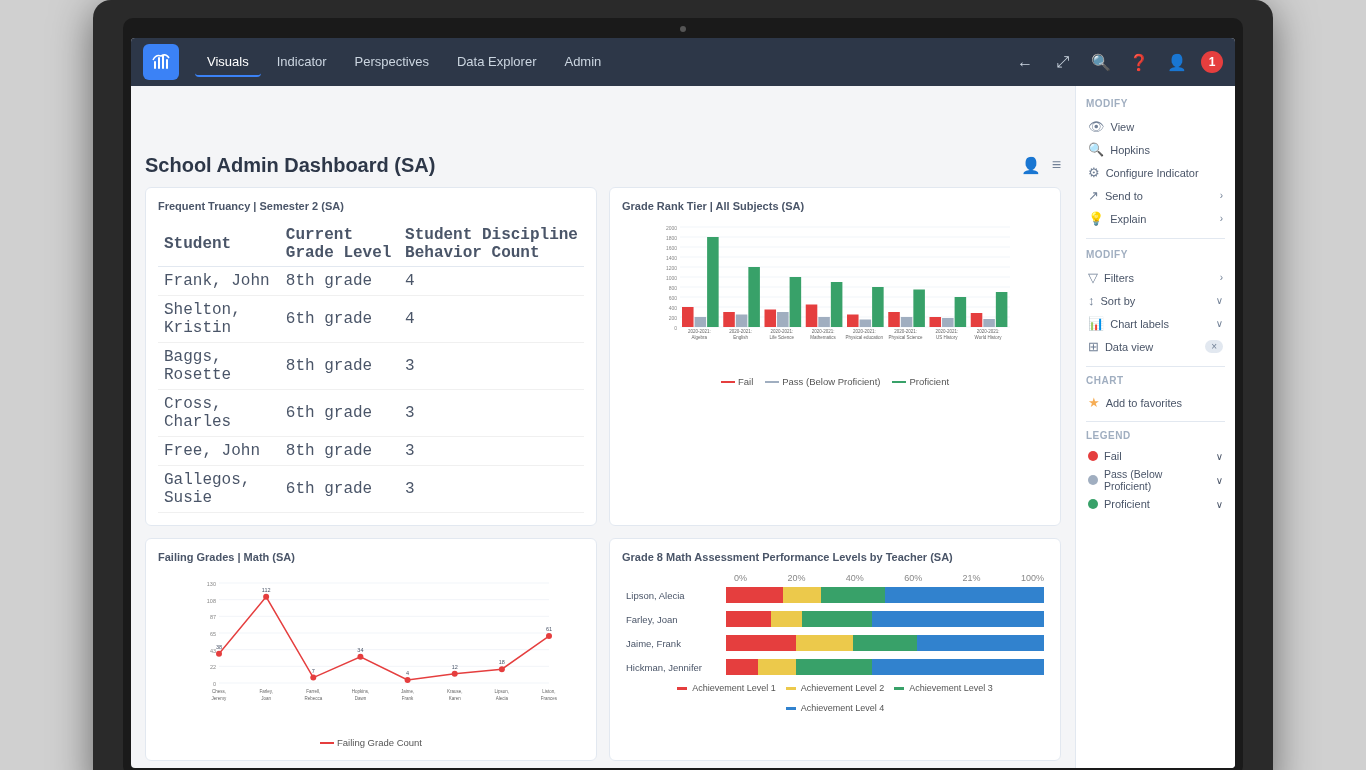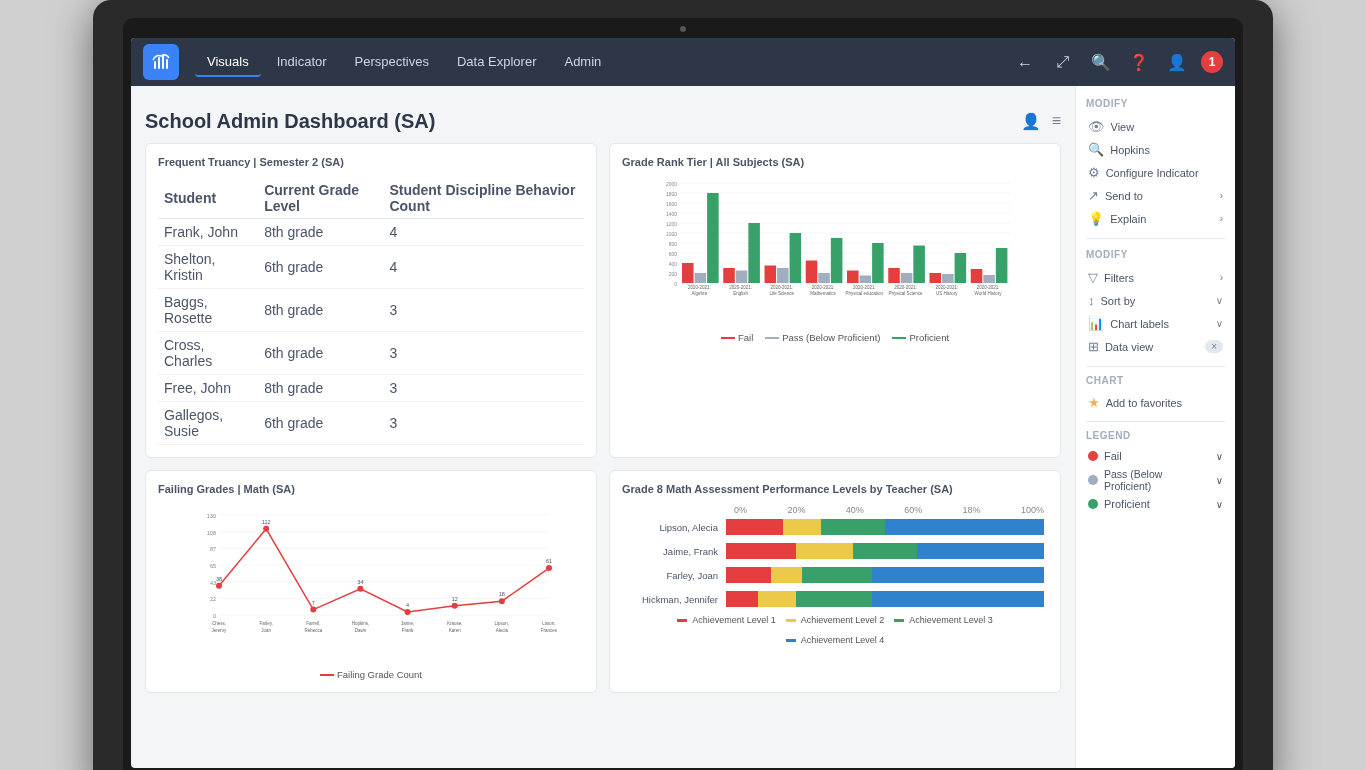--- a/index.html
+++ b/index.html
@@ -90,20 +90,21 @@
     
     .content-area {
       display: flex;
       height: calc(770px - 48px - 40px);
     }
     
     .main-panel {
       flex: 1;
       overflow: auto;
       padding: 24px 14px;
+      margin-top: 44px;
     }
     .dashboard-header {
       display: flex;
       align-items: center;
       justify-content: space-between;
       margin-bottom: 10px;
     }
     .dashboard-title {
       font-size: 20px;
       font-weight: 600;
@@ -123,21 +124,21 @@
       border: 1px solid #e2e8f0;
       padding: 12px;
     }
     .chart-title {
       font-size: 11px;
       font-weight: 600;
       color: #4a5568;
       margin-bottom: 10px;
     }
     
-    table { width: 100%; border-collapse: collapse; font-size: 14px; }
+    table { width: 100%; border-collapse: collapse; font-size: 16px; font-family: Liberation Mono, monospace; }
     thead th {
       text-align: left;
       font-weight: 600;
       color: #4a5568;
       padding: 4px 6px;
       border-bottom: 1px solid #e2e8f0;
     }
     tbody td {
       padding: 5px 6px;
       color: #4a5568;
@@ -150,21 +151,21 @@
       display: flex; gap: 12px; justify-content: center;
       font-size: 9.5px; color: #555; margin-top: 4px;
     }
     .legend-item { display: flex; align-items: center; gap: 3px; }
     .legend-line { width: 14px; height: 2px; }
     
     .line-chart-wrap { height: 160px; position: relative; }
     
     .stacked-chart-wrap { padding: 0 4px; }
     .stacked-row { display: flex; align-items: center; margin-bottom: 8px; font-size: 10px; }
-    .stacked-label { width: 100px; text-align: right; padding-right: 8px; color: #4a5568; font-size: 9.5px; }
+    .stacked-label { width: 100px; text-align: left; padding-right: 8px; color: #4a5568; font-size: 9.5px; }
     .stacked-bar { flex: 1; height: 16px; display: flex; }
     .stacked-seg { height: 100%; }
     .stacked-axis { display: flex; justify-content: space-between; font-size: 9px; color: #888; padding-left: 108px; margin-bottom: 4px; }
     .stacked-legend { display: flex; gap: 10px; flex-wrap: wrap; font-size: 9px; color: #555; margin-top: 8px; justify-content: center; }
     .stacked-legend-item { display: flex; align-items: center; gap: 2px; }
     
     .sidebar {
       width: 160px;
       background: #fff;
       border-left: 1px solid #e2e8f0;
@@ -467,49 +468,49 @@
               </div>
 
               <div class="chart-card">
                 <div class="chart-title">Grade 8 Math Assessment Performance Levels by Teacher (SA)</div>
                 <div class="stacked-chart-wrap">
                   <div class="stacked-axis" id="stacked-axis">
                       <span>0%</span>
                       <span>20%</span>
                       <span>40%</span>
                       <span>60%</span>
-                      <span>18%</span>
+                      <span>21%</span>
                       <span>100%</span>
                     </div>
                   <div id="stacked-rows">
                       <div class="stacked-row">
                         <div class="stacked-label">Lipson, Alecia</div>
                         <div class="stacked-bar">
                           <div class="stacked-seg" style="width: 18%; background: rgb(229, 62, 62);"></div>
                           <div class="stacked-seg" style="width: 12%; background: rgb(236, 201, 75);"></div>
                           <div class="stacked-seg" style="width: 20%; background: rgb(56, 161, 105);"></div>
                           <div class="stacked-seg" style="width: 50%; background: rgb(49, 130, 206);"></div>
                         </div>
                       </div>
                       <div class="stacked-row">
+                        <div class="stacked-label">Farley, Joan</div>
+                        <div class="stacked-bar">
+                          <div class="stacked-seg" style="width: 14%; background: rgb(229, 62, 62);"></div>
+                          <div class="stacked-seg" style="width: 10%; background: rgb(236, 201, 75);"></div>
+                          <div class="stacked-seg" style="width: 22%; background: rgb(56, 161, 105);"></div>
+                          <div class="stacked-seg" style="width: 54%; background: rgb(49, 130, 206);"></div>
+                        </div>
+                      </div>
+                      <div class="stacked-row">
                         <div class="stacked-label">Jaime, Frank</div>
                         <div class="stacked-bar">
                           <div class="stacked-seg" style="width: 22%; background: rgb(229, 62, 62);"></div>
                           <div class="stacked-seg" style="width: 18%; background: rgb(236, 201, 75);"></div>
                           <div class="stacked-seg" style="width: 20%; background: rgb(56, 161, 105);"></div>
                           <div class="stacked-seg" style="width: 40%; background: rgb(49, 130, 206);"></div>
-                        </div>
-                      </div>
-                      <div class="stacked-row">
-                        <div class="stacked-label">Farley, Joan</div>
-                        <div class="stacked-bar">
-                          <div class="stacked-seg" style="width: 14%; background: rgb(229, 62, 62);"></div>
-                          <div class="stacked-seg" style="width: 10%; background: rgb(236, 201, 75);"></div>
-                          <div class="stacked-seg" style="width: 22%; background: rgb(56, 161, 105);"></div>
-                          <div class="stacked-seg" style="width: 54%; background: rgb(49, 130, 206);"></div>
                         </div>
                       </div>
                       <div class="stacked-row">
                         <div class="stacked-label">Hickman, Jennifer</div>
                         <div class="stacked-bar">
                           <div class="stacked-seg" style="width: 10%; background: rgb(229, 62, 62);"></div>
                           <div class="stacked-seg" style="width: 12%; background: rgb(236, 201, 75);"></div>
                           <div class="stacked-seg" style="width: 24%; background: rgb(56, 161, 105);"></div>
                           <div class="stacked-seg" style="width: 54%; background: rgb(49, 130, 206);"></div>
                         </div>

